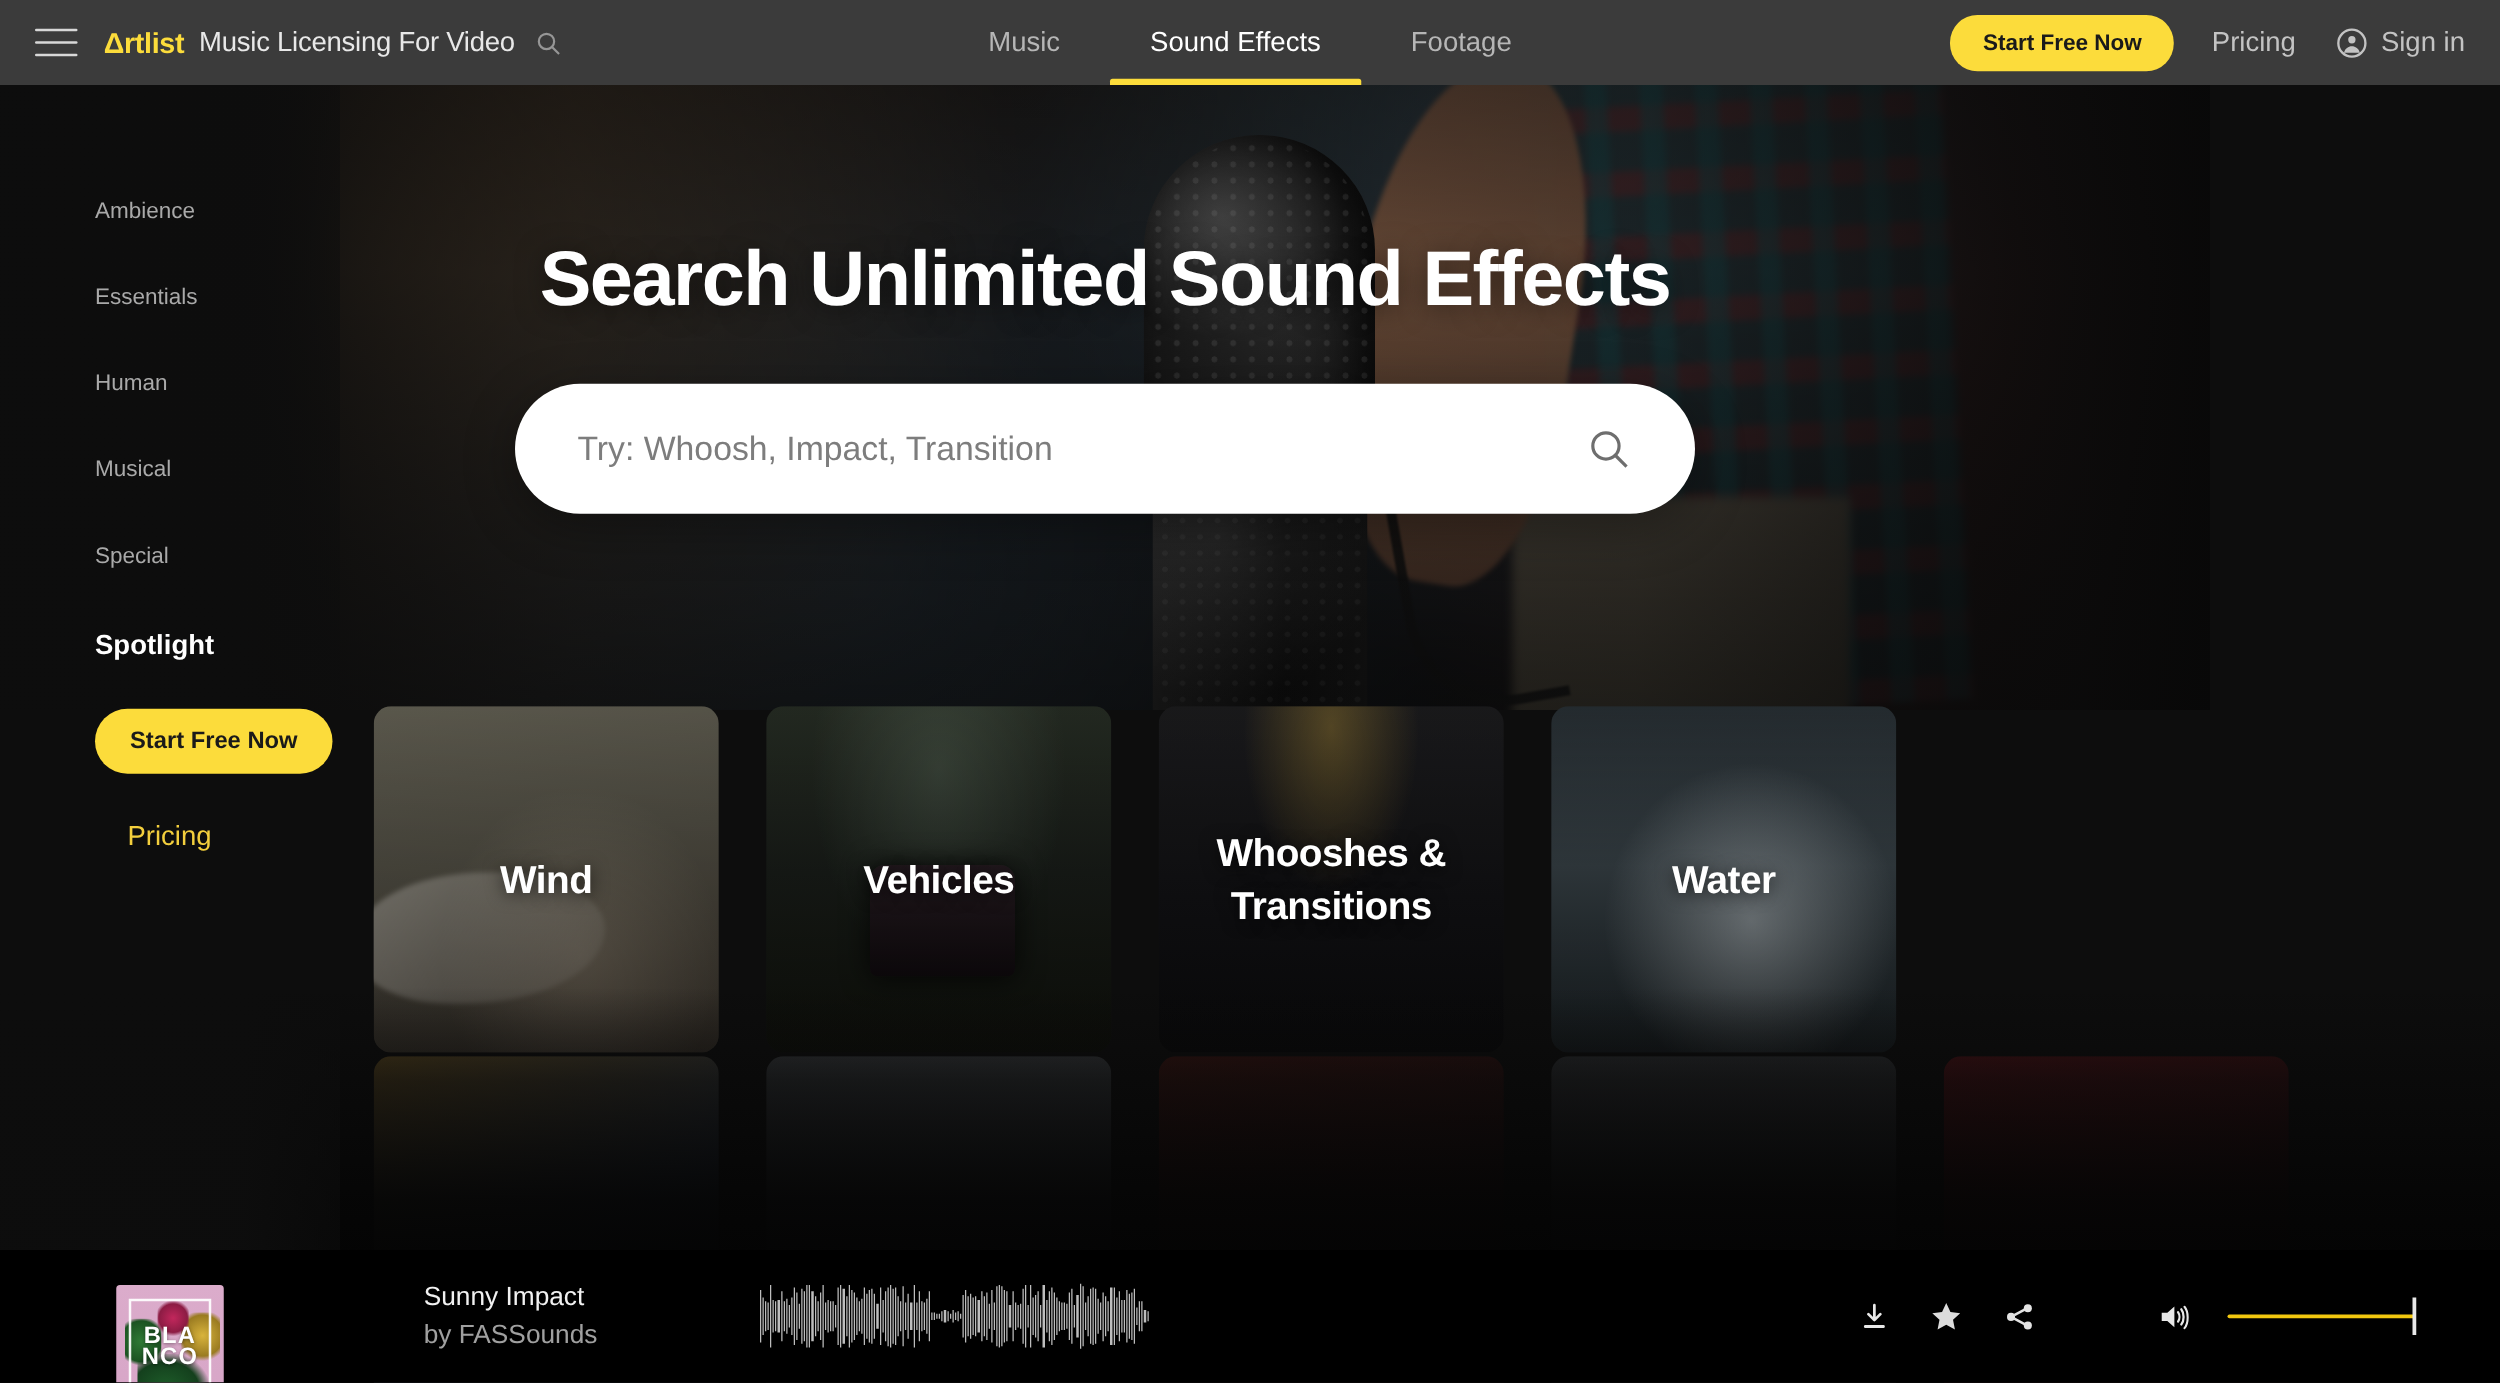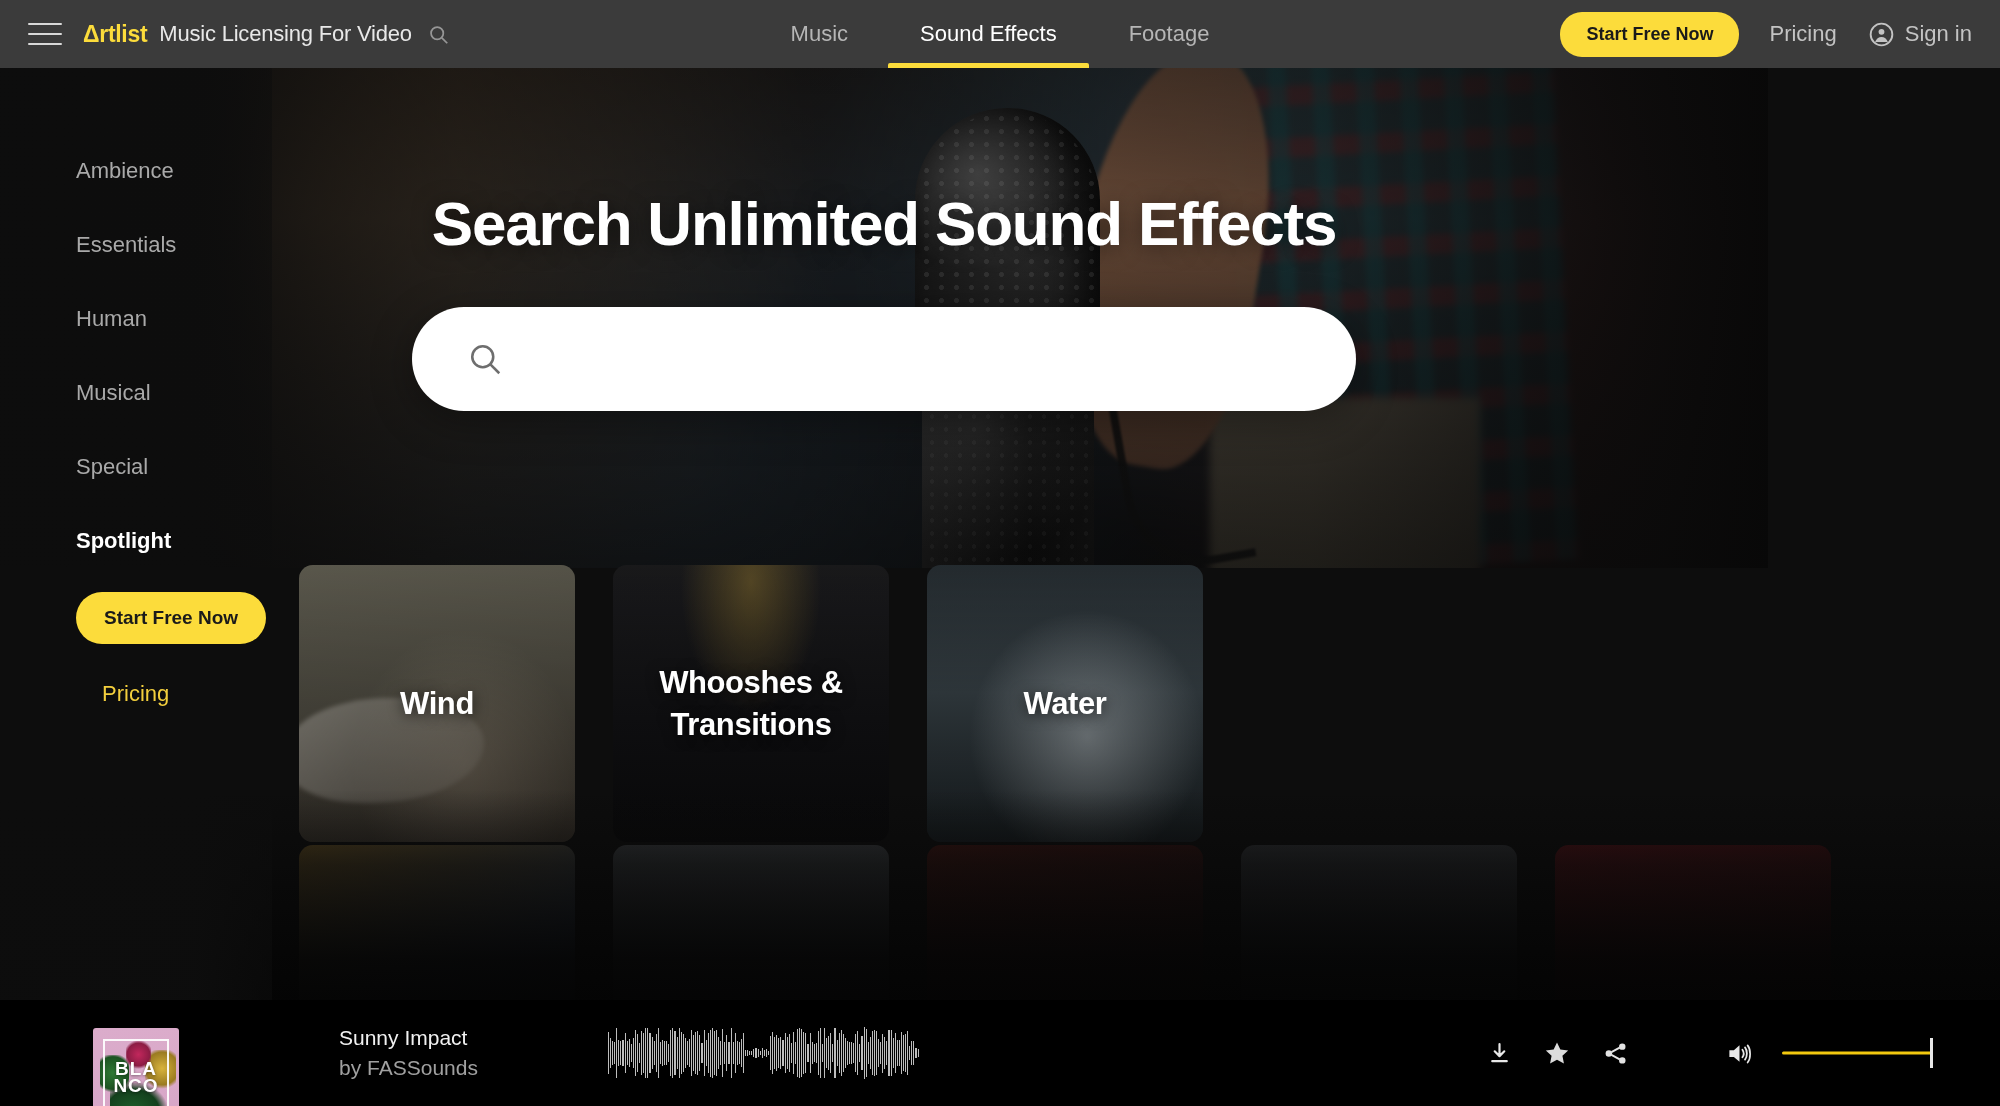--- a/index.html
+++ b/index.html
@@ -159,21 +159,21 @@
   .search-go { width:46px; height:46px; display:flex; align-items:center; justify-content:center;
                cursor:pointer; flex:0 0 auto; }
 
   
   #sidebar {
     position:absolute; left:0; top:68px; width:272px; height:970px; z-index:40;
     background:linear-gradient(90deg, rgba(13,13,13,.98) 0%, rgba(13,13,13,.97) 72%, rgba(13,13,13,.55) 100%);
     padding:90px 0 0 76px;
   }
   .side-item {
-    color:#a9a9a9; font-size:22px; margin-bottom:48px; cursor:pointer; white-space:nowrap;
+    color:#a9a9a9; font-size:18px; margin-bottom:48px; cursor:pointer; white-space:nowrap;
   }
   .side-heading {
     color:#fff; font-size:22px; font-weight:bold; margin-top:40px; margin-bottom:38px;
     cursor:pointer; white-space:nowrap;
   }
   .side-cta {
     background:#fcdc3b; color:#1a1a1a; border:none; border-radius:26px;
     font-size:19px; font-weight:bold; padding:15px 0; width:190px; cursor:pointer;
     font-family:"Liberation Sans", sans-serif;
   }
@@ -360,35 +360,40 @@
       <div class="mic-head"></div>
       <div class="mic-ring"></div>
       <div class="mic-body"></div>
       <div class="cable"></div>
     </div>
     <div class="hero-scrim"></div>
 
     <div class="hero-content">
       <div class="hero-title">Search Unlimited Sound Effects</div>
       <div class="searchbar">
+        <input type="text" placeholder="Try: Whoosh, Impact, Transition" style="">
         <div class="search-go">
           <svg width="36" height="36" viewBox="0 0 24 24" fill="none" stroke="#6e6e6e" stroke-width="1.7">
             <circle cx="10.5" cy="10.5" r="7"></circle>
               <line x1="15.6" y1="15.6" x2="21.5" y2="21.5"></line>
           </svg>
         </div>
       </div>
     </div>
   </div>
 
   <div id="cards">
     <div class="card-row row1">
       <div class="card">
         <div class="art art-wind"></div>
         <div class="cap">Wind</div>
+      </div>
+      <div class="card">
+        <div class="art art-vehicles"></div>
+        <div class="cap">Vehicles</div>
       </div>
       <div class="card">
         <div class="art art-whoosh"></div>
         <div class="cap">Whooshes &amp; Transitions</div>
       </div>
       <div class="card">
         <div class="art art-water"></div>
         <div class="cap">Water</div>
       </div>
     </div>

